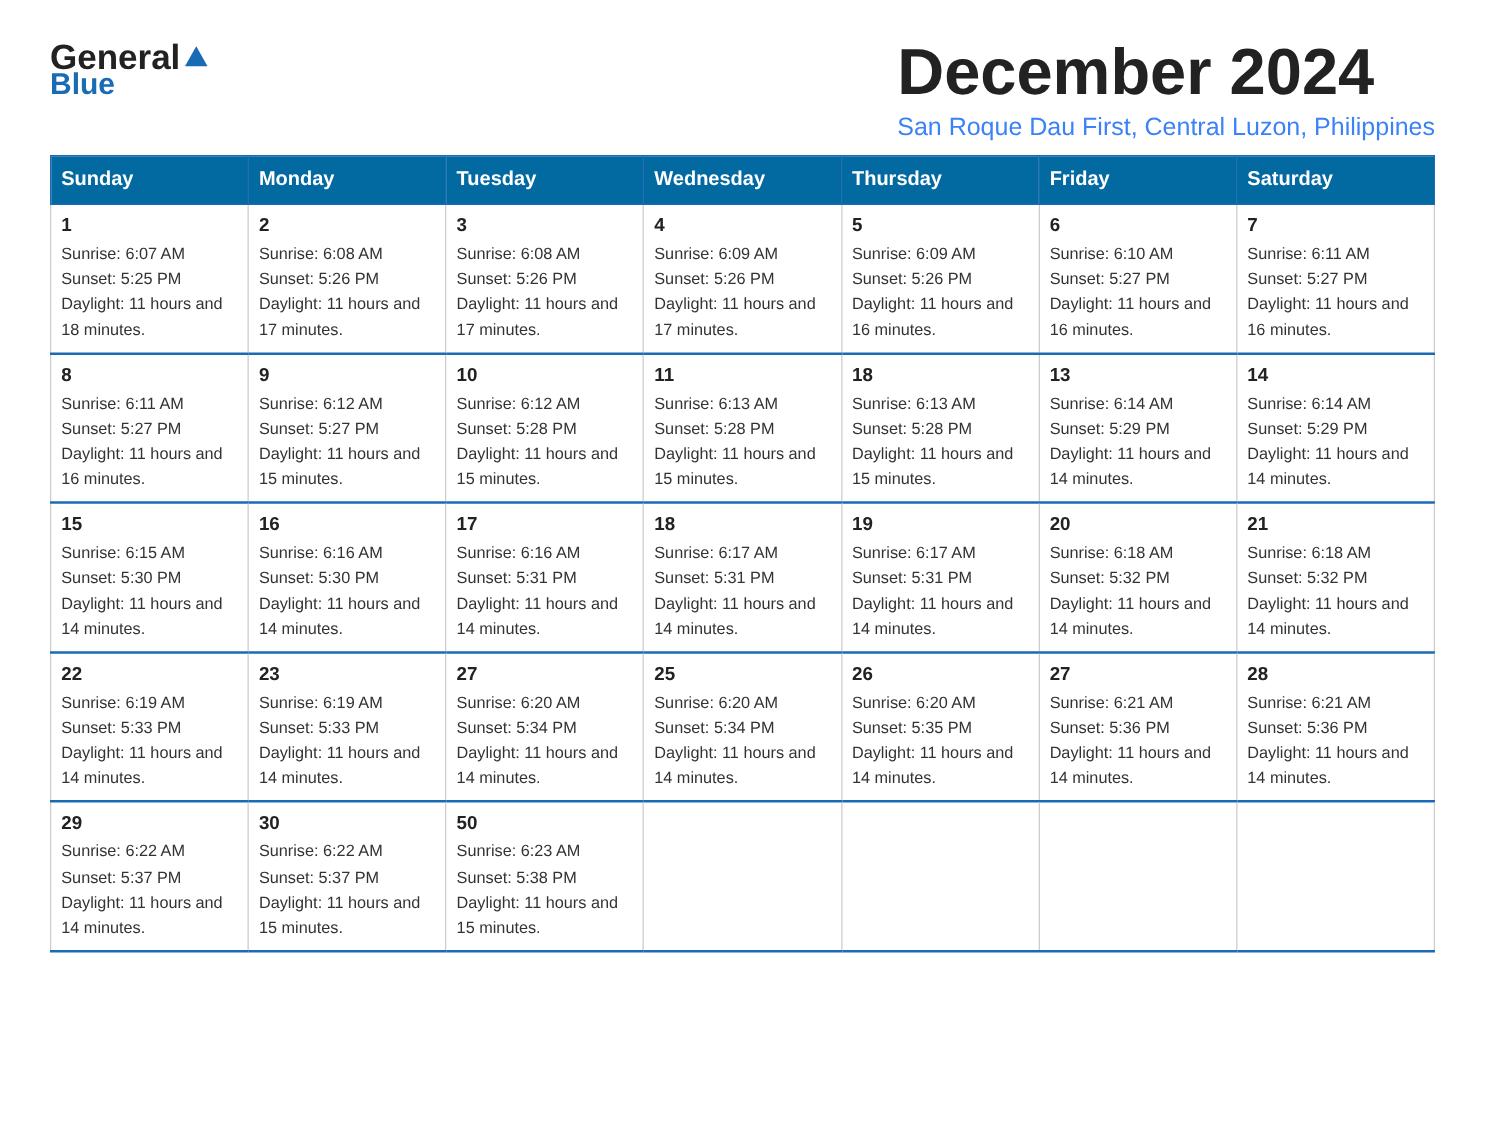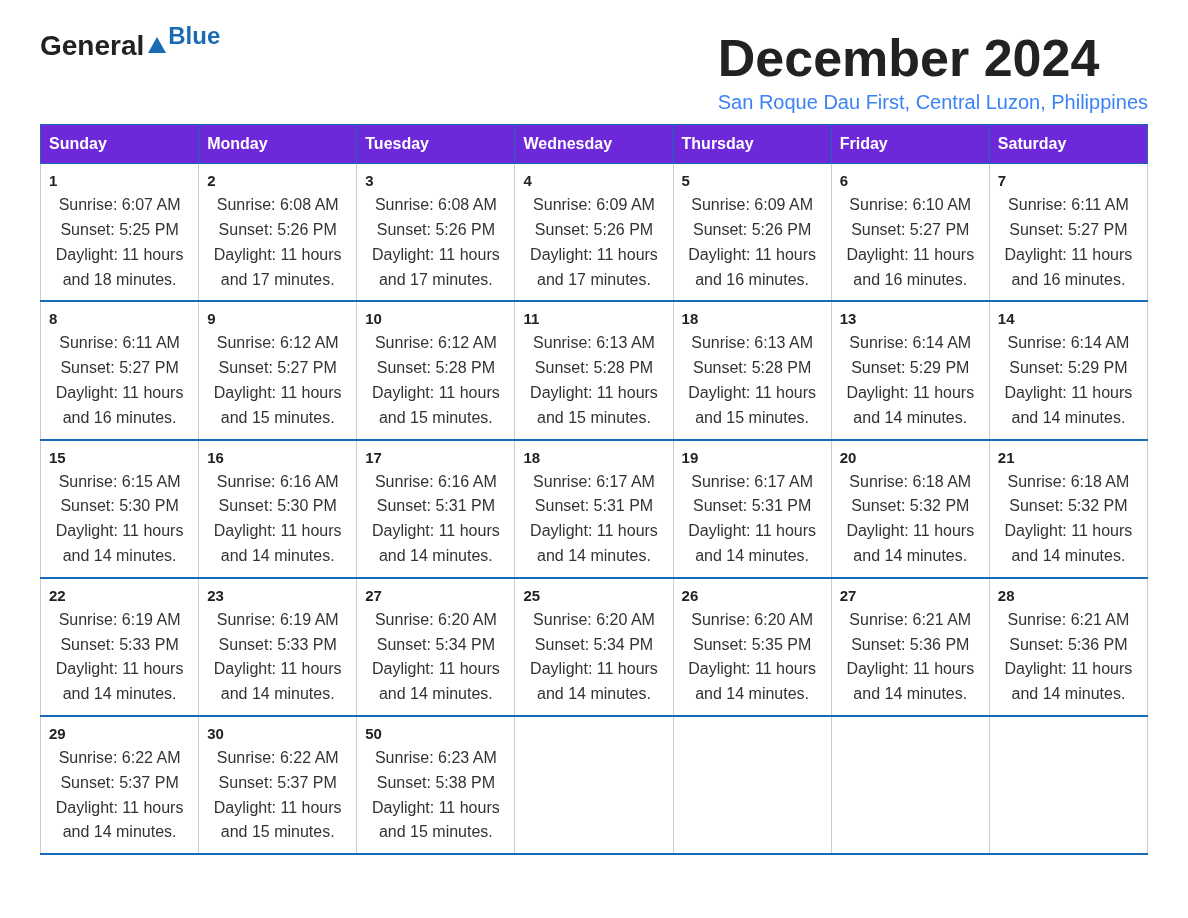--- a/index.html
+++ b/index.html
@@ -43,21 +43,21 @@
       font-size: 20px;
       color: #3b82f6;
       margin-top: 4px;
     }
     .calendar {
       width: 100%;
       border-collapse: collapse;
       margin-top: 10px;
     }
     .calendar thead tr th {
-      background-color: #6d28d9;
+      background-color: #0369a1;
       color: #fff;
       font-size: 16px;
       font-weight: bold;
       padding: 10px 8px;
       text-align: left;
       border: 1px solid #1a6bb5;
     }
     .calendar tbody tr td {
       vertical-align: top;
       padding: 8px;
@@ -72,35 +72,34 @@
       border-bottom: 2px solid #1a6bb5;
       margin-top: 16px;
     }
     .day-number {
       font-size: 15px;
       font-weight: bold;
       margin-bottom: 4px;
       color: #222;
     }
     .day-info {
-      font-size: 16px;
+      font-size: 13px;
       line-height: 1.55;
       color: #333;
-      text-align: center;
     }
     .empty-cell {
       background: #fff;
     }
   </style>
 </head>
 <body>
 
 <div class="header-row">
   <div class="logo">
-    <div style="display:flex; flex-direction:row; align-items:flex-start;">
+    <div style="display:flex; flex-direction:column; align-items:flex-start;">
       <div style="display:flex; align-items:center;">
         <span class="logo-text-general">General</span>
         <div style="display:flex; flex-direction:column; align-items:center; margin-left:2px;">
           <svg width="22" height="22" viewBox="0 0 22 22">
             <polygon points="11,2 20,18 2,18" fill="#1a6bb5"></polygon>
           </svg>
         </div>
       </div>
       <span class="logo-text-blue" style="margin-top:-8px;">Blue</span>
     </div>

